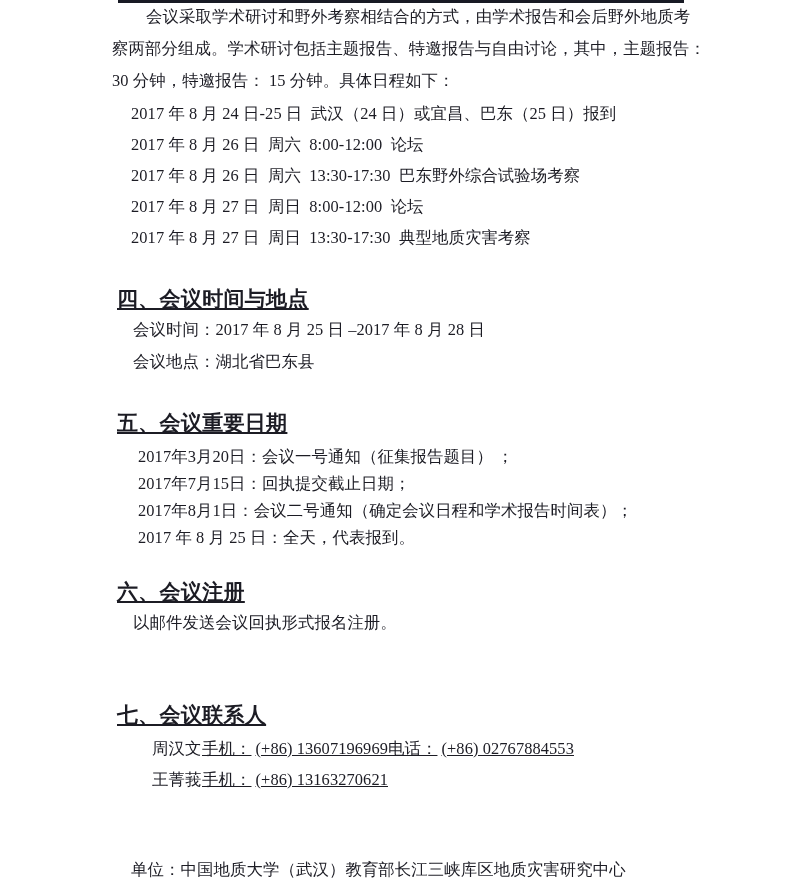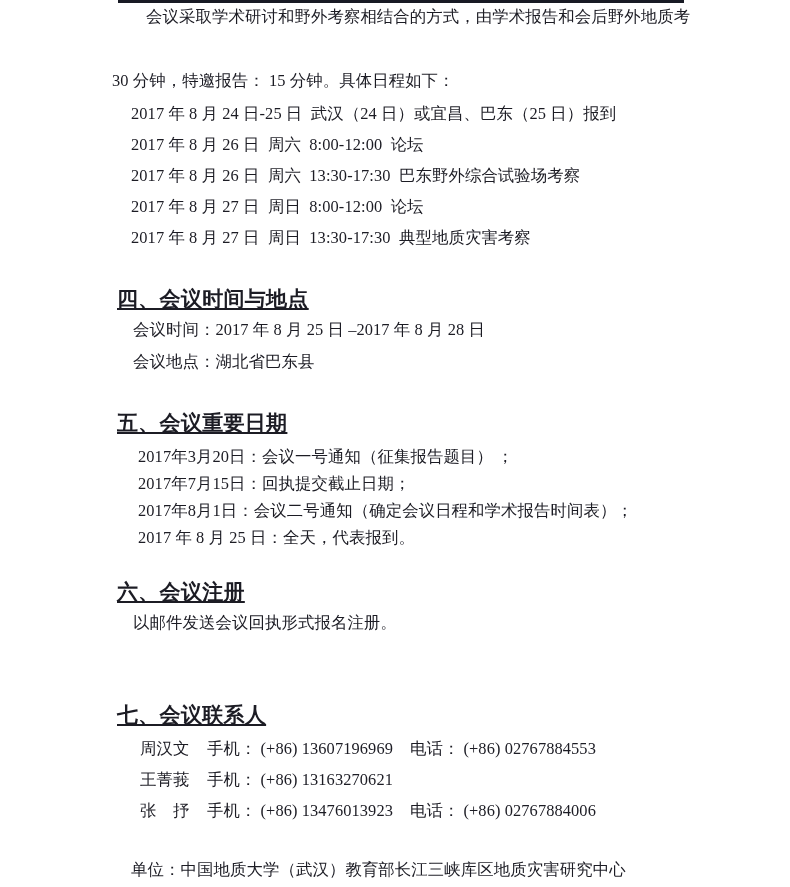--- a/index.html
+++ b/index.html
@@ -33,39 +33,40 @@
   }
   .hd {
     font-weight: bold;
     font-size: 21px;
     letter-spacing: 0.3px;
     text-decoration: underline;
   }
   .row {
     display: flex;
     align-items: baseline;
-    column-gap: 17px;
+    margin-left: 12px;
   }
   .cname {
     display: inline-block;
     min-width: 50px;
     white-space: pre;
   }
-  .grp { white-space: pre; }
+  .grp { white-space: pre; text-decoration: underline; }
   .lbl { margin-right: 4px; }
   .val { }
 </style>
 </head>
 <body>
 
 <div class="page">
 
   <div class="top-rule"></div>
 
   <div class="ln" style="left:146px; top:6px">会议采取学术研讨和野外考察相结合的方式，由学术报告和会后野外地质考</div>
+  <div class="ln" style="left:112px; top:38px">察两部分组成。学术研讨包括主题报告、特邀报告与自由讨论，其中，主题报告：</div>
   <div class="ln" style="left:112px; top:70px">30 分钟，特邀报告： 15 分钟。具体日程如下：</div>
 
   <div class="ln" style="left:131px; top:103px">2017 年 8 月 24 日-25 日  武汉（24 日）或宜昌、巴东（25 日）报到</div>
   <div class="ln" style="left:131px; top:134px">2017 年 8 月 26 日  周六  8:00-12:00  论坛</div>
   <div class="ln" style="left:131px; top:165px">2017 年 8 月 26 日  周六  13:30-17:30  巴东野外综合试验场考察</div>
   <div class="ln" style="left:131px; top:196px">2017 年 8 月 27 日  周日  8:00-12:00  论坛</div>
   <div class="ln" style="left:131px; top:227px">2017 年 8 月 27 日  周日  13:30-17:30  典型地质灾害考察</div>
 
   <div class="ln hd" style="left:117px; top:288px">四、会议时间与地点</div>
   <div class="ln" style="left:133px; top:319px">会议时间：2017 年 8 月 25 日 –2017 年 8 月 28 日</div>
@@ -86,22 +87,17 @@
     <span class="cname">周汉文</span>
     <span class="grp"><span class="lbl">手机：</span><span>(+86) 13607196969</span></span>
     <span class="grp"><span class="lbl">电话：</span><span>(+86) 02767884553</span></span>
   </div>
 
   <div class="ln row" style="left:140px; top:769px">
     <span class="cname">王菁莪</span>
     <span class="grp"><span class="lbl">手机：</span><span>(+86) 13163270621</span></span>
   </div>
 
-  <div class="ln row" style="left:140px; top:800px">
-    <span class="cname">张　抒</span>
-    <span class="grp"><span class="lbl">手机：</span><span>(+86) 13476013923</span></span>
-    <span class="grp"><span class="lbl">电话：</span><span>(+86) 02767884006</span></span>
-  </div>
 
 
   <div class="ln" style="left:131px; top:859px"><span>单位：</span><span>中国地质大学（武汉）教育部长江三峡库区地质灾害研究中心</span></div>
 
 </div>
 
 </body></html>

